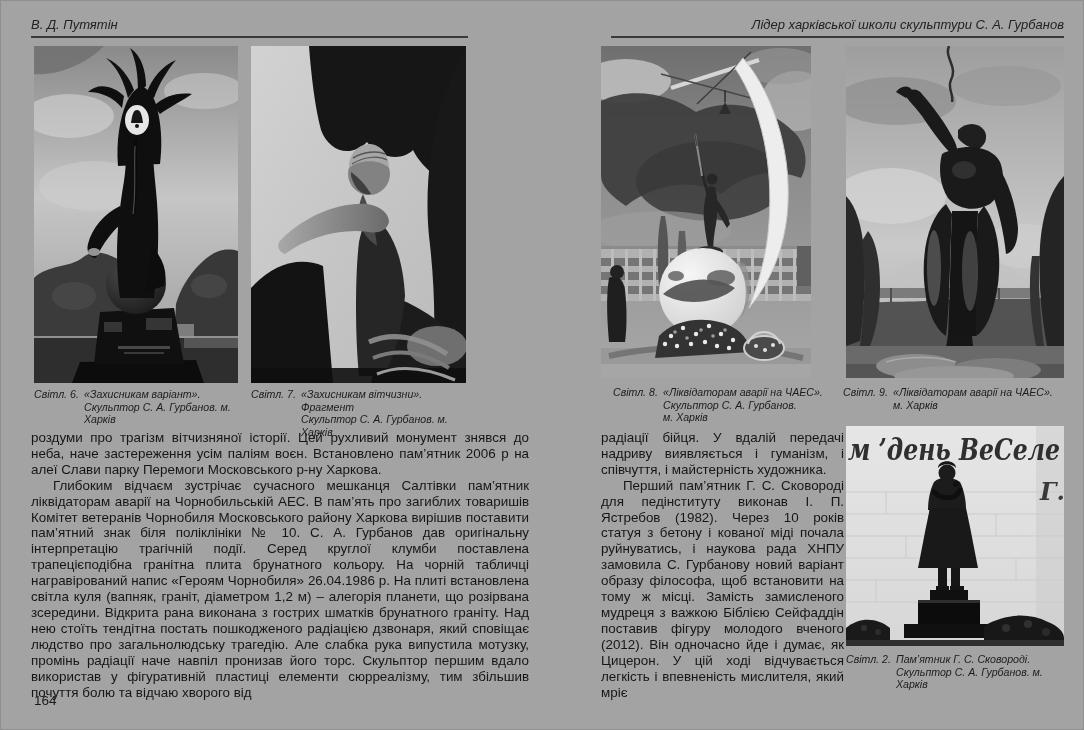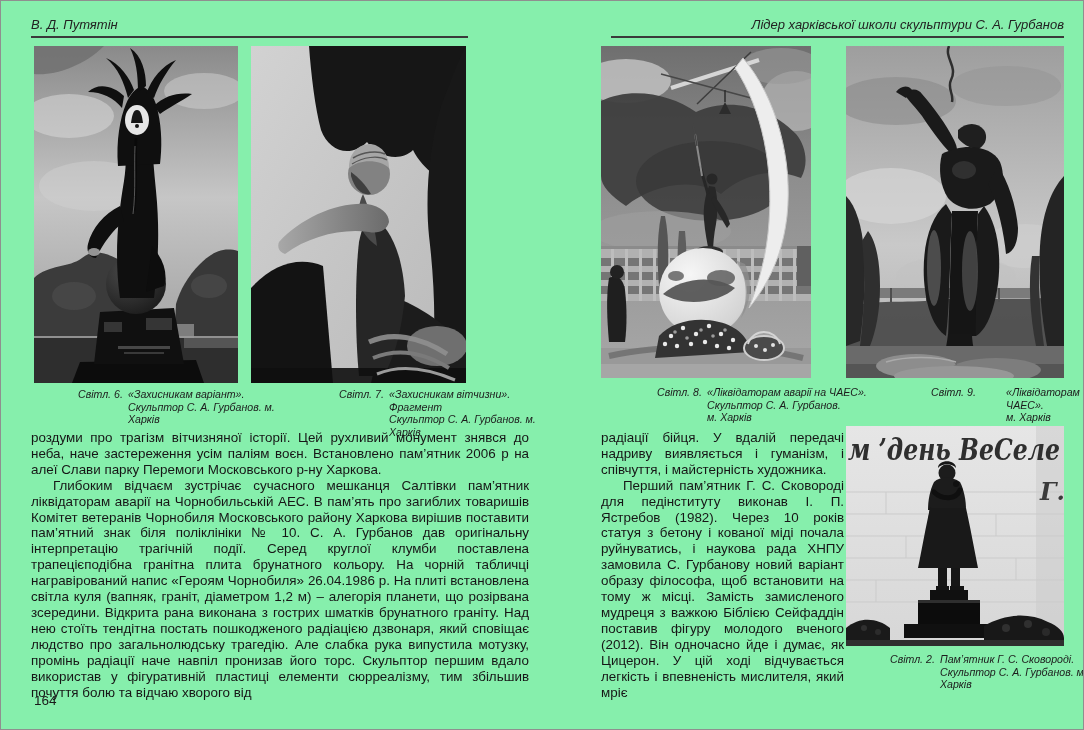--- a/index.html
+++ b/index.html
@@ -1,40 +1,40 @@
 <!DOCTYPE html>
 <html><head>
 <meta charset="utf-8">
 <style>
   html,body{margin:0;padding:0;background:#e9e9e9;}
   .spread{
-    position:relative;width:1084px;height:730px;background:#86efac;
+    position:relative;width:1084px;height:730px;background:#a3a3a3;
     box-sizing:border-box;border:1px solid #8f8f8f;overflow:hidden;
     font-family:"Liberation Sans", sans-serif;color:#161616;
   }
   .running-head{
     position:absolute;top:16px;font-style:italic;font-size:13px;color:#222;
     border-bottom:2px solid #3a3a3a;padding-bottom:4px;box-sizing:border-box;
   }
   .head-left{left:30px;width:437px;text-align:left;}
   .head-right{left:610px;width:453px;text-align:right;}
   .photo-row{position:absolute;display:flex;}
   .photos-left{left:33px;top:45px;gap:13px;}
   .photos-right{left:600px;top:45px;gap:35px;}
   figure{margin:0;line-height:0;}
   .caps{position:absolute;display:flex;}
   .caps-left{left:33px;top:387px;}
   .caps-right{left:612px;top:385px;}
-  .cap{display:flex;font-style:italic;font-size:10.6px;line-height:12.5px;color:#1c1c1c;margin-left:44px;}
+  .cap{display:flex;font-style:italic;font-size:10.6px;line-height:12.5px;color:#1c1c1c;}
   .cap .cap-label{width:50px;flex:none;}
   .cap .cap-lines span{display:block;}
   .cap-c6{width:217px;}
   .cap-c7{width:215px;}
   .cap-c8{width:230px;}
-  .cap-c9{width:221px;gap:25px;}
+  .cap-c9{width:221px;}
   .body-text{position:absolute;text-align:justify;font-size:13.4px;line-height:15.9px;}
   .body-left{left:30px;top:429px;width:498px;}
   .body-right{left:600px;top:429px;width:243px;}
   .body-text p{margin:0;}
   .body-text p.indent{text-indent:22px;}
   .photo5-wrap{position:absolute;left:845px;top:425px;}
   .cap-c10{position:absolute;left:845px;top:652px;width:218px;}
   .page-number{position:absolute;top:692px;font-size:13.5px;color:#1a1a1a;}
   .pn-left{left:33px;}
   .pn-right{left:600px;width:445px;text-align:right;}

